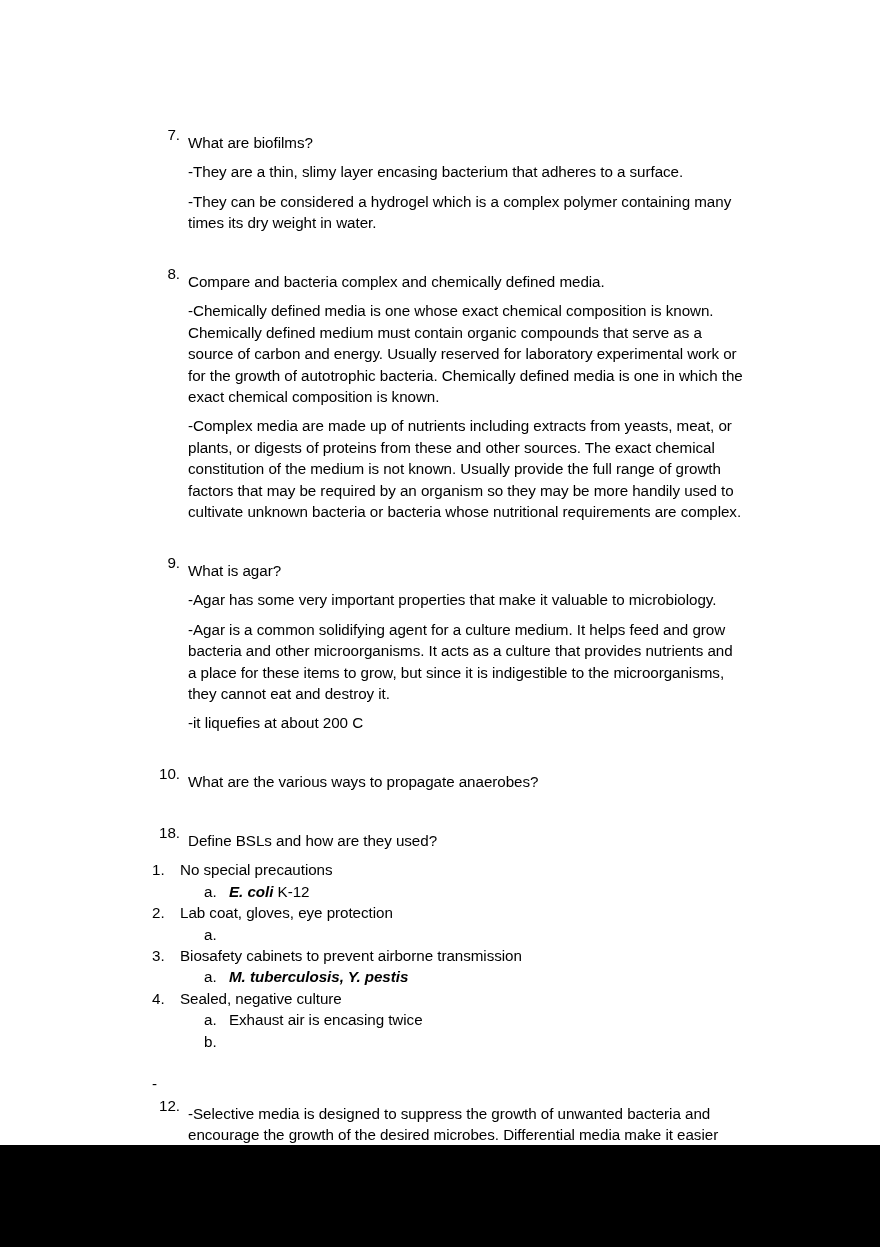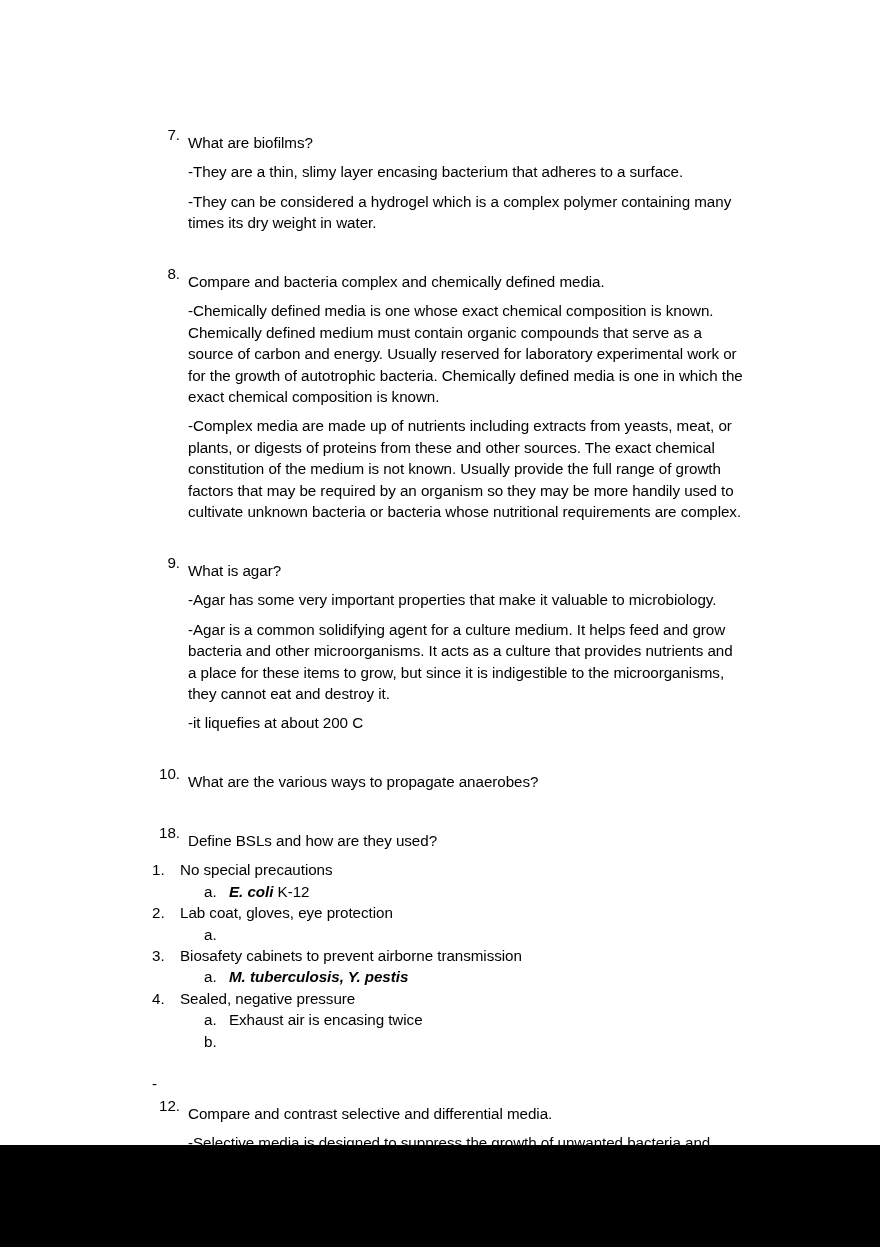--- a/index.html
+++ b/index.html
@@ -178,40 +178,39 @@
         <div class="bsl-item">
           <div class="bsl-num">3.</div>
           <div class="bsl-body">Biosafety cabinets to prevent airborne transmission</div>
         </div>
         <div class="sub-item">
           <div class="sub-num">a.</div>
           <div class="sub-body"><em class="sci">M. tuberculosis, Y. pestis</em></div>
         </div>
         <div class="bsl-item">
           <div class="bsl-num">4.</div>
-          <div class="bsl-body">Sealed, negative pressure</div>
+          <div class="bsl-body">Sealed, negative culture</div>
         </div>
         <div class="sub-item">
           <div class="sub-num">a.</div>
           <div class="sub-body"><span>Exhaust air is encasing twice</span></div>
         </div>
         <div class="sub-item">
           <div class="sub-num">b.</div>
         </div>
       </div>
 
     <div class="gap"></div>
 
     <div class="stray-dash">-</div>
 
     <div id="final-region">
         <div class="q-item">
           <div class="q-num">12.</div>
           <div class="q-body">
-            <p class="q-line">Compare and contrast selective and differential media.</p>
             <p class="q-line">-Selective media is designed to suppress the growth of unwanted bacteria and encourage the growth of the desired microbes. Differential media make it easier</p>
           </div>
         </div>
       </div>
 
   </div>
 
   <div class="black-bar"></div>
 
 </div>

